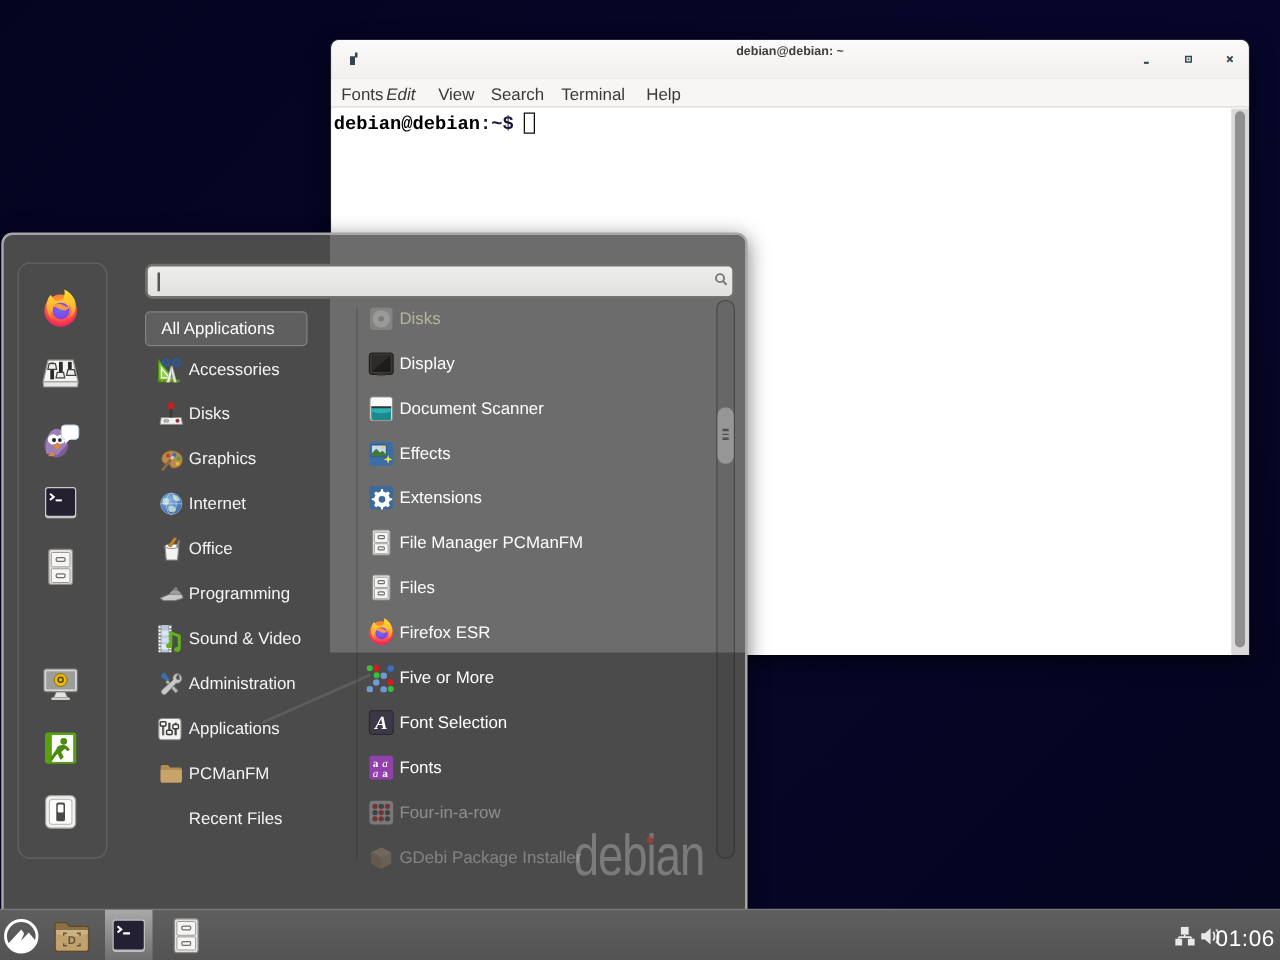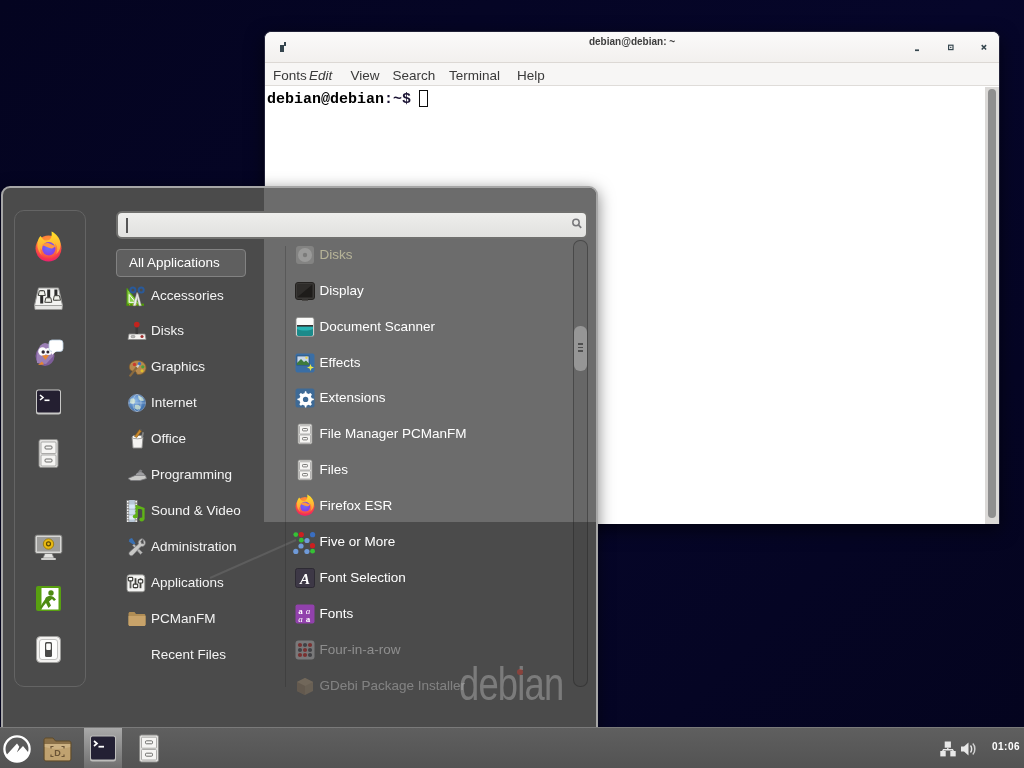--- a/index.html
+++ b/index.html
@@ -70,21 +70,21 @@
   #wmarkdot { left:514px; top:481px; width:6px; height:6px; border-radius:50%;
               background:rgba(190,60,50,.55); }
   #trail { left:205px; top:350px; }
 
   
   #taskbar { left:0; top:727px; width:1024px; height:41px;
              background:linear-gradient(#5f5f5f,#535353);
              border-top:1px solid #7a7a7a; }
   #termtask { left:84px; top:0; width:38px; height:41px;
               background:linear-gradient(#a9a9a9,#6e6e6e); }
-  #clock { right:4px; top:13px; font-size:10px; font-weight:bold; color:#fff; letter-spacing:.5px; }
+  #clock { right:4px; top:13px; font-size:18px; font-weight:normal; color:#fff; letter-spacing:.5px; }
 </style>
 </head>
 <body>
 
 <div id="term" class="abs">
   <div id="titlebar" class="abs">
     <div id="title" class="abs">debian@debian: ~</div>
     <div id="winicon" class="abs"></div>
     <svg class="abs" style="left:650px;top:13px" width="5" height="7" viewBox="0 0 5 7">
         <rect x="0" y="4.4" width="4" height="1.7" fill="#36474f"></rect>

